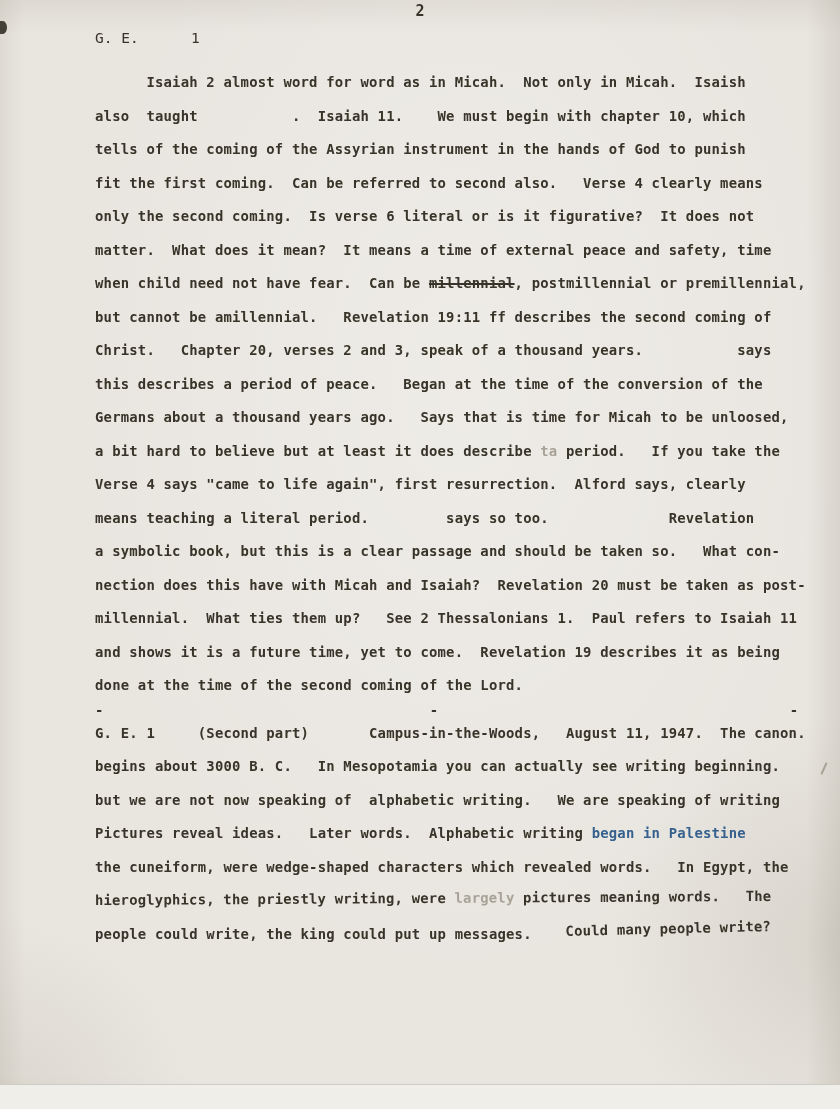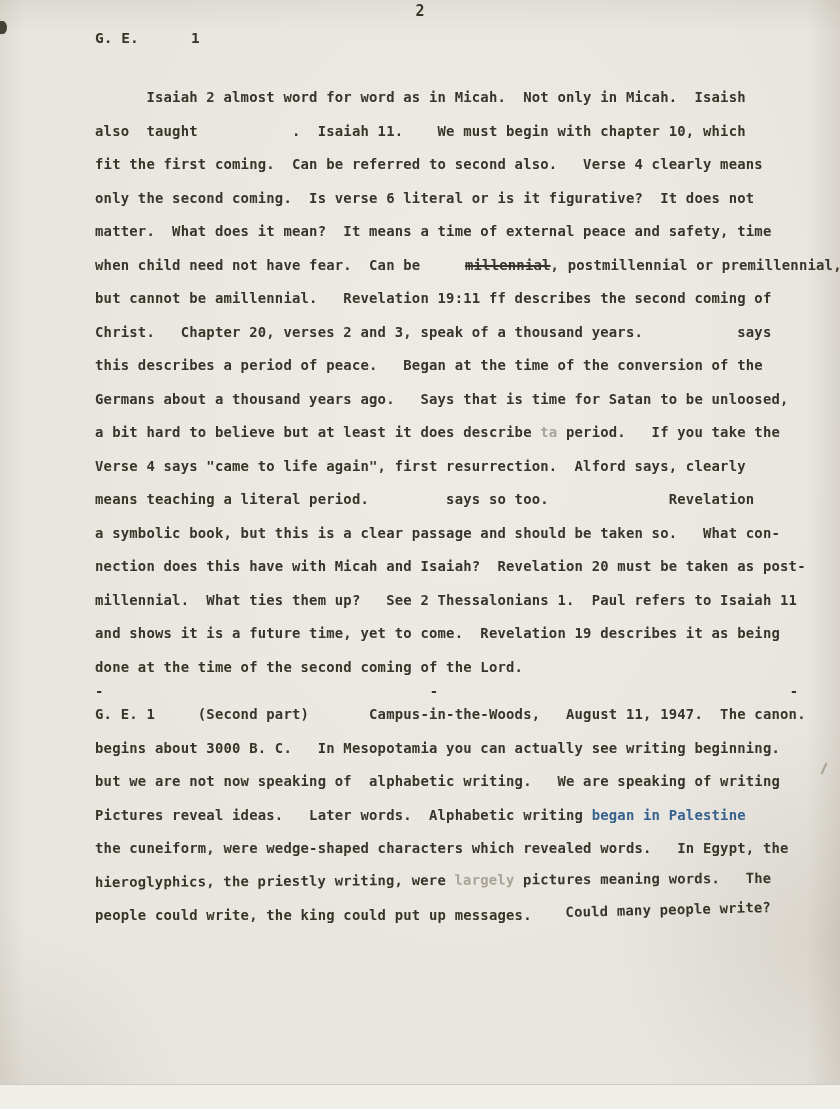--- a/index.html
+++ b/index.html
@@ -17,33 +17,33 @@
       linear-gradient(to right, rgba(120,110,92,.10), transparent 3%, transparent 96%, rgba(120,110,92,.15)),
       linear-gradient(to bottom, rgba(120,110,92,.10), transparent 3%, transparent 97%, rgba(120,110,92,.06));
     color:#383429;
   }
   .page-number{
     position:absolute;top:2px;left:0;width:100%;text-align:center;
     font-size:15px;font-weight:bold;letter-spacing:0;
   }
   .header-code{
     position:absolute;top:30px;left:95px;white-space:pre;
-    font-size:14.5px;font-weight:bold;
+    font-size:14.5px;font-weight:normal;
   }
   .typed-lines{
-    position:absolute;top:81px;left:95px;right:20px;
+    position:absolute;top:66px;left:95px;right:20px;
     font-size:13.9px;font-weight:bold;
   }
   .line{
     white-space:pre;line-height:33.5px;height:33.5px;
     letter-spacing:0.2px;
   }
   .line.divider{height:14px;line-height:14px;position:relative;}
   .line.divider span{position:absolute;top:0;font-weight:bold;}
-  .strike{text-decoration:line-through;text-decoration-thickness:1.6px;margin-left:36px;}
+  .strike{text-decoration:line-through;text-decoration-thickness:1.6px;}
   .blue{color:#36618e;}
   .faint{color:#a8a297;}
   .over{text-shadow:0.9px 0 0 currentColor, 0 0.6px 0 currentColor;}
   .tilt-slight{transform:rotate(-0.35deg);transform-origin:left bottom;}
   .rise{display:inline-block;transform:rotate(-1.4deg) translateY(-3px);transform-origin:left bottom;}
   .speck{
     position:absolute;left:0;top:21px;width:7px;height:13px;
     background:#434036;border-radius:0 60% 60% 0/0 50% 50% 0;
   }
   .pen-slash{
@@ -57,28 +57,29 @@
 </style>
 </head>
 <body>
 
 <div class="page">
   <div class="page-number">2</div>
   <div class="header-code">G. E.      1</div>
   <div class="typed-lines">
       <div class="line"><span>      Isaiah 2 almost word for word as in Micah.  Not only in Micah.  Isaish</span></div>
       <div class="line"><span>also  taught           .  Isaiah 11.    We must begin with chapter 10, which</span></div>
+      <div class="line"><span>tells of the coming of the Assyrian instrument in the hands of God to punish</span></div>
       <div class="line"><span>fit the first coming.  Can be referred to second also.   Verse 4 clearly means</span></div>
       <div class="line"><span>only the second coming.  Is verse 6 literal or is it figurative?  It does not</span></div>
       <div class="line"><span>matter.  What does it mean?  It means a time of external peace and safety, time</span></div>
       <div class="line"><span>when child need not have fear.  Can be </span><span class="strike">millennial</span><span>, postmillennial or premillennial,</span></div>
       <div class="line"><span>but cannot be amillennial.   Revelation 19:11 ff describes the second coming of</span></div>
       <div class="line"><span>Christ.   Chapter 20, verses 2 and 3, speak of a thousand years.           says</span></div>
       <div class="line"><span>this describes a period of peace.   Began at the time of the conversion of the</span></div>
-      <div class="line"><span>Germans about a thousand years ago.   Says that is time for Satan to be unloosed,</span></div>
+      <div class="line"><span>Germans about a thousand years ago.   Says that is time for Micah to be unloosed,</span></div>
       <div class="line"><span>a bit hard to believe but at least it does describe </span><span class="faint">ta</span><span> period.   If you take the</span></div>
       <div class="line"><span>Verse 4 says "came to life again", first resurrection.  Alford says, clearly</span></div>
       <div class="line"><span>means teaching a literal period.         says so too.              Revelation</span></div>
       <div class="line"><span>a symbolic book, but this is a clear passage and should be taken so.   What con-</span></div>
       <div class="line"><span>nection does this have with Micah and Isaiah?  Revelation 20 must be taken as post-</span></div>
       <div class="line"><span>millennial.  What ties them up?   See 2 Thessalonians 1.  Paul refers to Isaiah 11</span></div>
       <div class="line"><span>and shows it is a future time, yet to come.  Revelation 19 describes it as being</span></div>
       <div class="line"><span>done at the time of the second coming of the Lord.</span></div>
       <div class="line divider"><span style="left: 0px;">-</span><span style="left: 334.8px;">-</span><span style="left: 694.71px;">-</span></div>
       <div class="line"><span>G. E. 1     (Second part)       Campus-in-the-Woods,   August 11, 1947.  The canon.</span></div>

